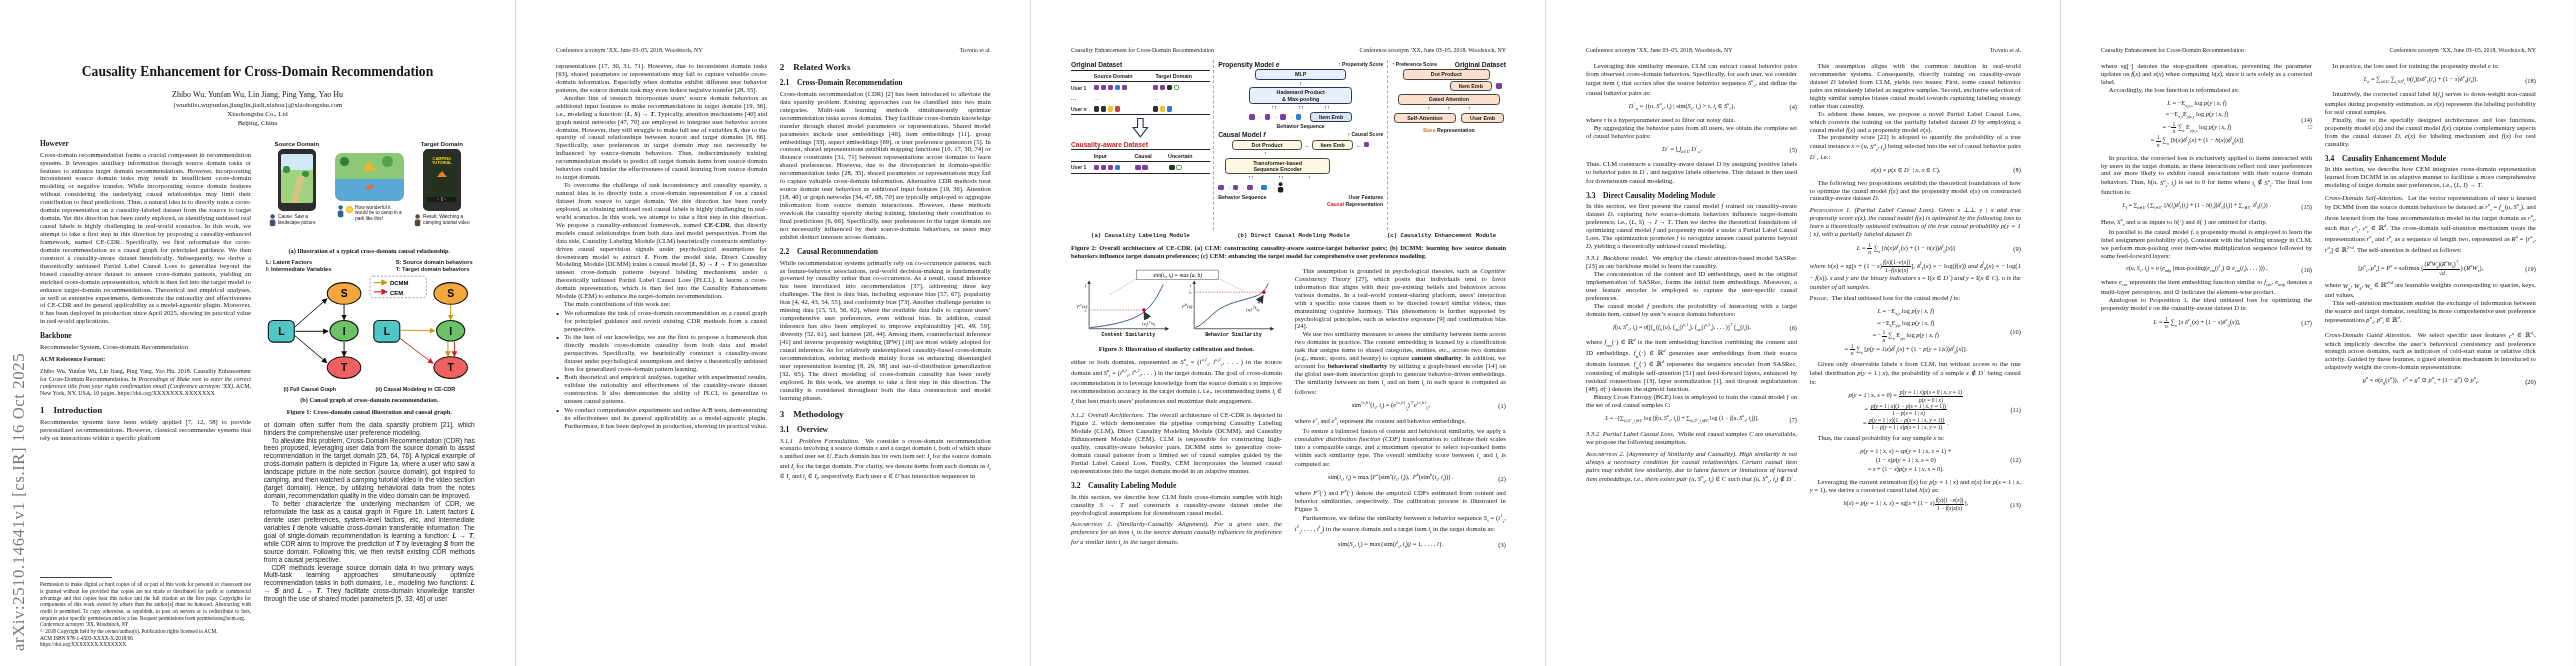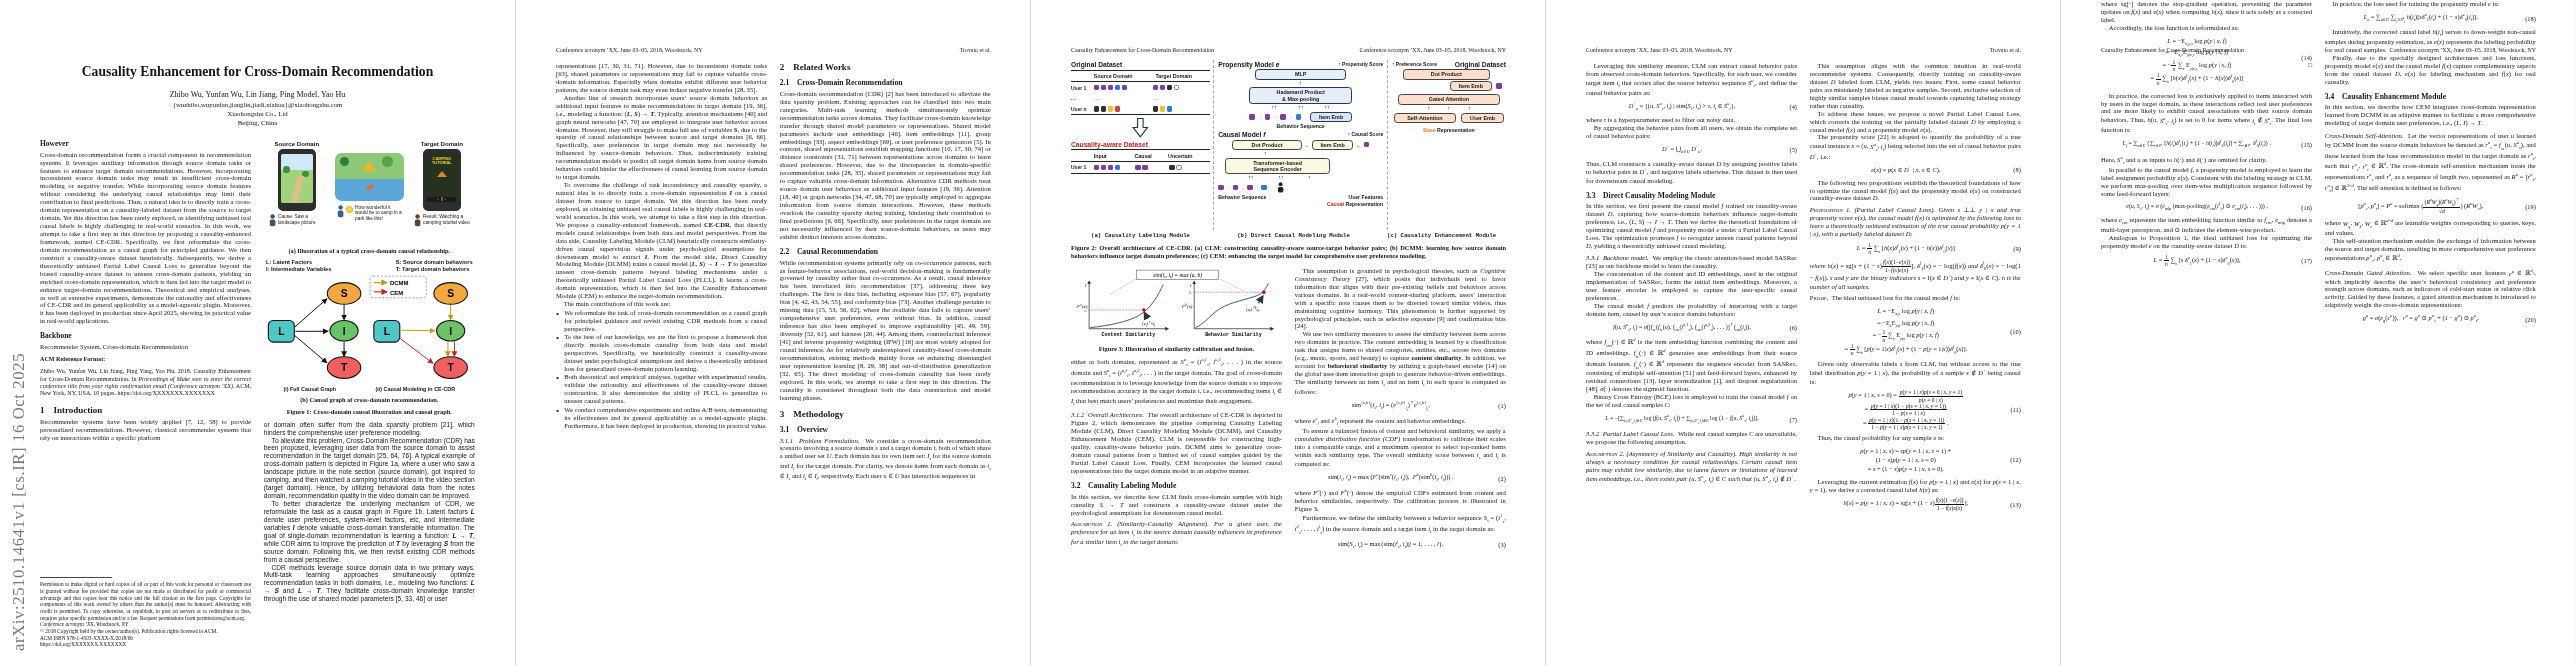--- a/index.html
+++ b/index.html
@@ -110,21 +110,21 @@
 </head>
 <body>
 
 <div class="canvas">
 
   <div class="page">
     <div class="watermark">arXiv:2510.14641v1  [cs.IR]  16 Oct 2025</div>
     <div class="inner">
       <div class="title-block">
         <div class="ptitle">Causality Enhancement for Cross-Domain Recommendation</div>
-        <div class="pauth">Zhibo Wu, Yunfan Wu, Lin Jiang, Ping Model, Yao Hu</div>
+        <div class="pauth">Zhibo Wu, Yunfan Wu, Lin Jiang, Ping Yang, Yao Hu</div>
         <div class="pmail">{wuzhibo,wuyunfan,jianglin,jiadi,xiahou}@xiaohongshu.com</div>
         <div class="paffil">Xiaohongshu Co., Ltd</div>
         <div class="paffil">Beijing, China</div>
       </div>
       <div class="cols" style="margin-top:13.3px;">
         <div class="col">
           <div class="habs">However</div>
           <p class="bt">Cross-domain recommendation forms a crucial component in recommendation systems. It leverages auxiliary information through source domain tasks or features to enhance target domain recommendations. However, incorporating inconsistent source domain tasks may result in insufficient cross-domain modeling or negative transfer. While incorporating source domain features without considering the underlying causal relationships may limit their contribution to final predictions. Thus, a natural idea is to directly train a cross-domain representation on a causality-labeled dataset from the source to target domain. Yet this direction has been rarely explored, as identifying unbiased real causal labels is highly challenging in real-world scenarios. In this work, we attempt to take a first step in this direction by proposing a causality-enhanced framework, named CE-CDR. Specifically, we first reformulate the cross-domain recommendation as a causal graph for principled guidance. We then construct a causality-aware dataset heuristically. Subsequently, we derive a theoretically unbiased Partial Label Causal Loss to generalize beyond the biased causality-aware dataset to unseen cross-domain patterns, yielding an enriched cross-domain representation, which is then fed into the target model to enhance target-domain recommendations. Theoretical and empirical analyses, as well as extensive experiments, demonstrate the rationality and effectiveness of CE-CDR and its general applicability as a model-agnostic plugin. Moreover, it has been deployed in production since April 2025, showing its practical value in real-world applications.</p>
           <div class="habs" style="margin-top:6.1px;">Backbone</div>
           <p class="bt">Recommender System, Cross-domain Recommendation</p>
@@ -631,21 +631,21 @@
         </div>
       </div>
     </div>
   </div>
 
   <div class="page">
     <div class="runhead">
       <span>Causality Enhancement for Cross-Domain Recommendation</span>
       <span>Conference acronym ’XX, June 03–05, 2018, Woodstock, NY</span>
     </div>
-    <div class="inner" style="">
+    <div class="inner" style="padding-top:62px;">
       <div class="cols">
         <div class="col">
           <p class="bt">where sg[·] denotes the stop-gradient operation, preventing the parameter updates on <i>f</i>(<i>x</i>) and <i>e</i>(<i>x</i>) when computing <i>h</i>(<i>x</i>), since it acts solely as a corrected label.</p>
           <p class="bt ind">Accordingly, the loss function is reformulated as:</p>
           <div class="eq">
               <div class="eq-b"><i>L</i> = −E<sub><i>x,y,s</i></sub> log <i>p</i>(<i>y</i> | <i>x</i>, <i>f</i>)<br>= −E<sub><i>x,s</i></sub>E<sub><i>y</i>|<i>x,s</i></sub> log <i>p</i>(<i>y</i> | <i>x</i>, <i>f</i>)<br>= −<span class="frac"><span class="num">1</span><span class="den"><i>n</i></span></span> ∑<sub><i>x</i></sub> E<sub><i>y</i>|<i>x,s</i></sub> log <i>p</i>(<i>y</i> | <i>x</i>, <i>f</i>)<br>= <span class="frac"><span class="num">1</span><span class="den"><i>n</i></span></span> ∑<sub><i>x</i></sub> [<i>h</i>(<i>x</i>)<i>δ</i><sup><i>f</i></sup><sub>1</sub>(<i>x</i>) + (1 − <i>h</i>(<i>x</i>))<i>δ</i><sup><i>f</i></sup><sub>0</sub>(<i>x</i>)]</div>
               <div class="eq-n">(14)<br>□</div>
             </div>
           <p class="bt ind" style="margin-top:5.6px;">In practice, the corrected loss is exclusively applied to items interacted with by users in the target domain, as these interactions reflect real user preferences and are more likely to exhibit causal associations with their source domain behaviors. Thus, <i>h</i>(<i>u</i>, <i>S<sup>u</sup><sub>s</sub></i>, <i>i<sub>t</sub></i>) is set to 0 for items where <i>i<sub>t</sub></i> ∉ <i>S<sup>u</sup><sub>t</sub></i>. The final loss function is:</p>
           <div class="eq">

